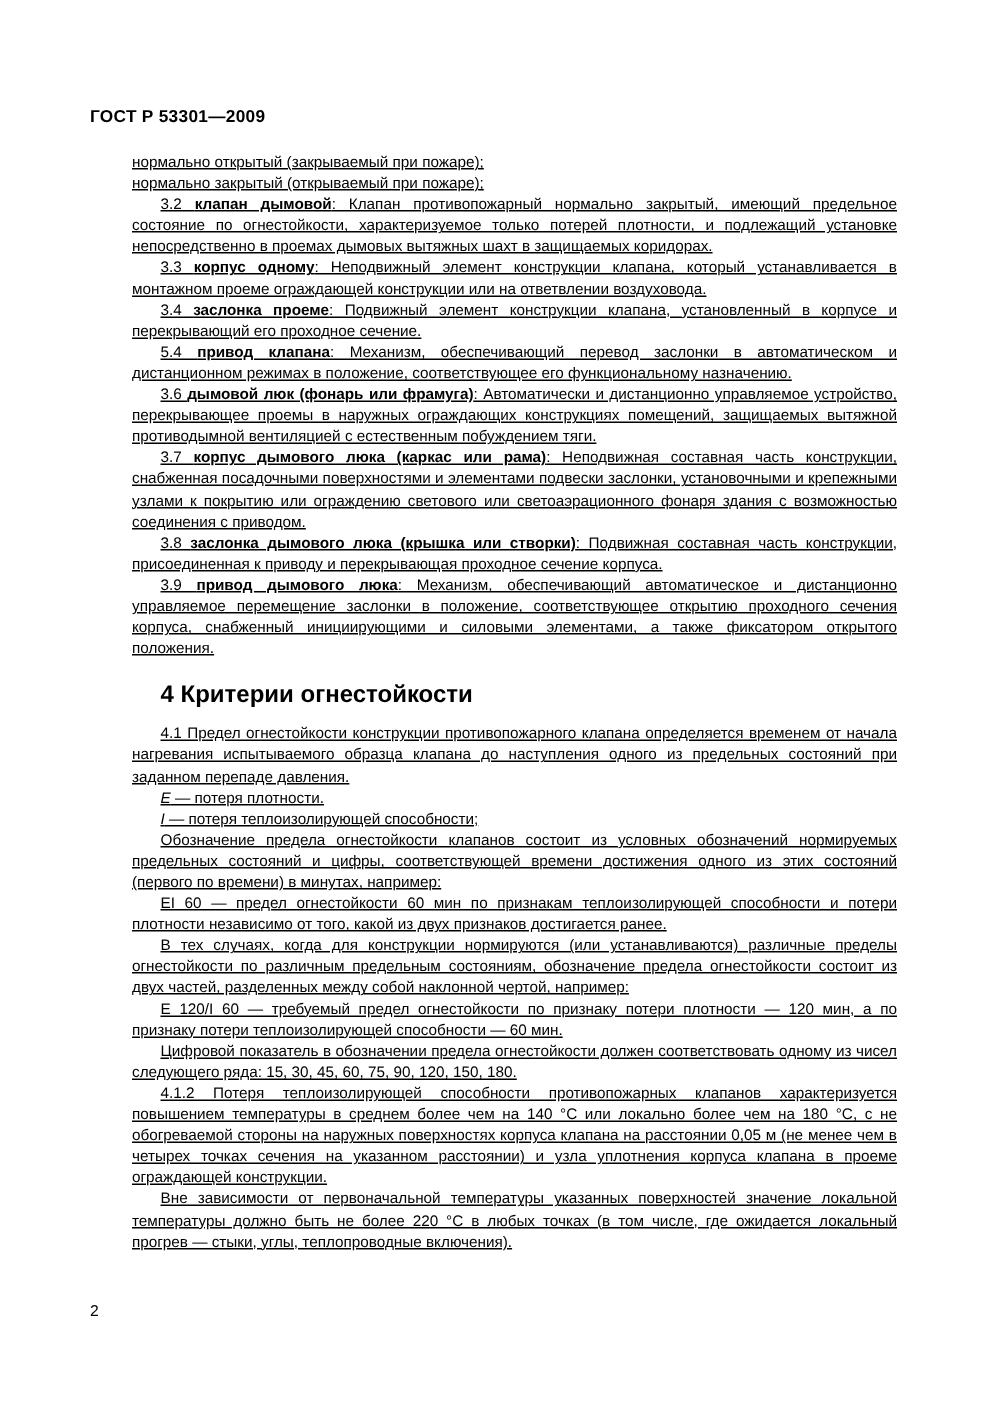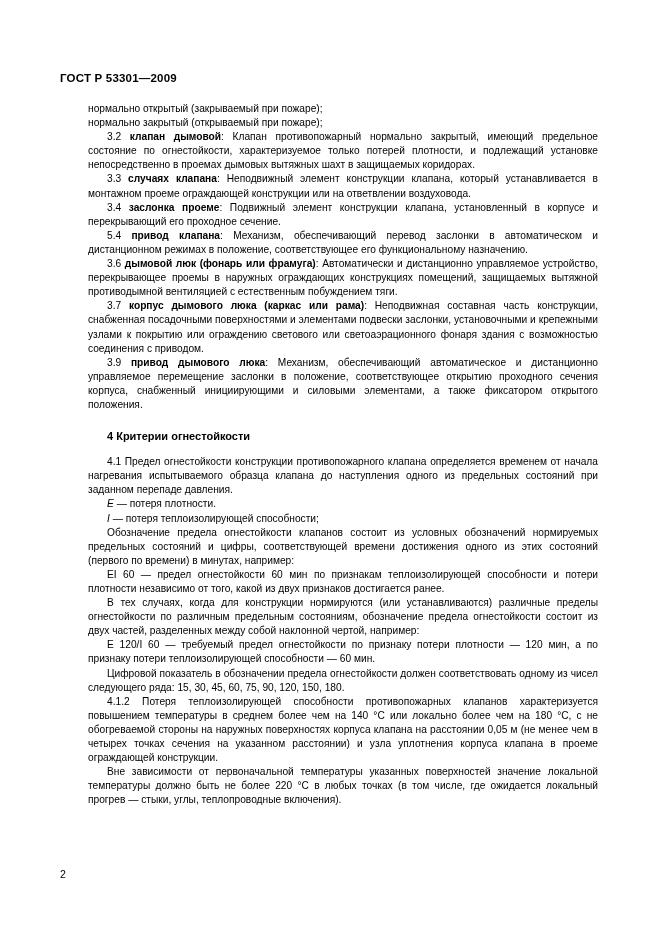--- a/index.html
+++ b/index.html
@@ -33,32 +33,33 @@
     top: 102px;
     left: 88px;
     width: 510px;
     font-size: 10.2px;
     line-height: 14.1px;
     text-align: justify;
   }
   .content p {
     margin: 0;
     text-indent: 0;
+    text-decoration: underline;
   }
   p.ind {
     text-indent: 19px;
   }
   .b {
     font-weight: bold;
   }
   .i {
     font-style: italic;
   }
   h2.section {
-    font-size: 11px;
+    font-size: 16px;
     font-weight: bold;
     margin: 17px 0 12px 19px;
   }
   .footer {
     position: absolute;
     left: 60px;
     top: 868px;
     font-size: 10.5px;
   }
 </style>
@@ -68,30 +69,31 @@
 <div class="page">
 
   <div class="header">ГОСТ Р 53301—2009</div>
 
   <div class="content">
     <p>нормально открытый (закрываемый при пожаре);</p>
     <p>нормально закрытый (открываемый при пожаре);</p>
 
     <p class="ind"><span>3.2 </span><span class="b">клапан дымовой</span><span>: Клапан противопожарный нормально закрытый, имеющий предельное состояние по огнестойкости, характеризуемое только потерей плотности, и подлежащий установке непосредственно в проемах дымовых вытяжных шахт в защищаемых коридорах.</span></p>
 
-    <p class="ind"><span>3.3 </span><span class="b">случаях клапана</span><span>: Неподвижный элемент конструкции клапана, который устанавливается в монтажном проеме ограждающей конструкции или на ответвлении воздуховода.</span></p>
+    <p class="ind"><span>3.3 </span><span class="b">корпус одному</span><span>: Неподвижный элемент конструкции клапана, который устанавливается в монтажном проеме ограждающей конструкции или на ответвлении воздуховода.</span></p>
 
     <p class="ind"><span>3.4 </span><span class="b">заслонка проеме</span><span>: Подвижный элемент конструкции клапана, установленный в корпусе и перекрывающий его проходное сечение.</span></p>
 
     <p class="ind"><span>5.4 </span><span class="b">привод клапана</span><span>: Механизм, обеспечивающий перевод заслонки в автоматическом и дистанционном режимах в положение, соответствующее его функциональному назначению.</span></p>
 
     <p class="ind"><span>3.6 </span><span class="b">дымовой люк (фонарь или фрамуга)</span><span>: Автоматически и дистанционно управляемое устройство, перекрывающее проемы в наружных ограждающих конструкциях помещений, защищаемых вытяжной противодымной вентиляцией с естественным побуждением тяги.</span></p>
 
     <p class="ind"><span>3.7 </span><span class="b">корпус дымового люка (каркас или рама)</span><span>: Неподвижная составная часть конструкции, снабженная посадочными поверхностями и элементами подвески заслонки, установочными и крепежными узлами к покрытию или ограждению светового или светоаэрационного фонаря здания с возможностью соединения с приводом.</span></p>
 
+    <p class="ind"><span>3.8 </span><span class="b">заслонка дымового люка (крышка или створки)</span><span>: Подвижная составная часть конструкции, присоединенная к приводу и перекрывающая проходное сечение корпуса.</span></p>
 
     <p class="ind"><span>3.9 </span><span class="b">привод дымового люка</span><span>: Механизм, обеспечивающий автоматическое и дистанционно управляемое перемещение заслонки в положение, соответствующее открытию проходного сечения корпуса, снабженный инициирующими и силовыми элементами, а также фиксатором открытого положения.</span></p>
 
     <h2 class="section">4 Критерии огнестойкости</h2>
 
     <p class="ind">4.1 Предел огнестойкости конструкции противопожарного клапана определяется временем от начала нагревания испытываемого образца клапана до наступления одного из предельных состояний при заданном перепаде давления.</p>
     <p class="ind"><span class="i">E</span><span> — потеря плотности.</span></p>
     <p class="ind"><span class="i">I</span><span> — потеря теплоизолирующей способности;</span></p>
     <p class="ind">Обозначение предела огнестойкости клапанов состоит из условных обозначений нормируемых предельных состояний и цифры, соответствующей времени достижения одного из этих состояний (первого по времени) в минутах, например:</p>
     <p class="ind">EI 60 — предел огнестойкости 60 мин по признакам теплоизолирующей способности и потери плотности независимо от того, какой из двух признаков достигается ранее.</p>

